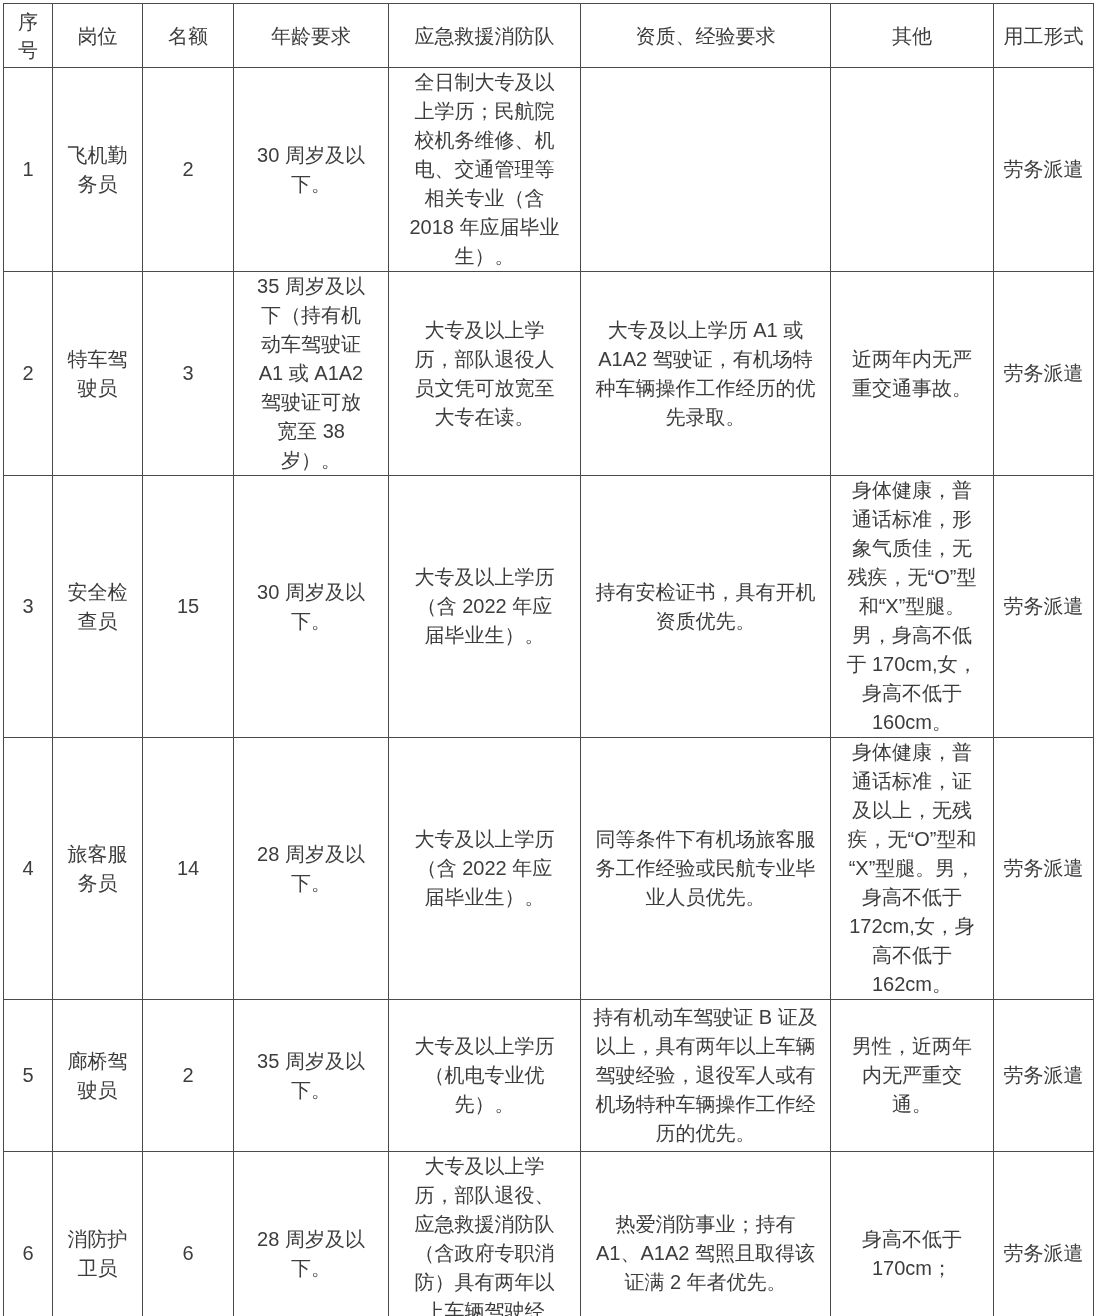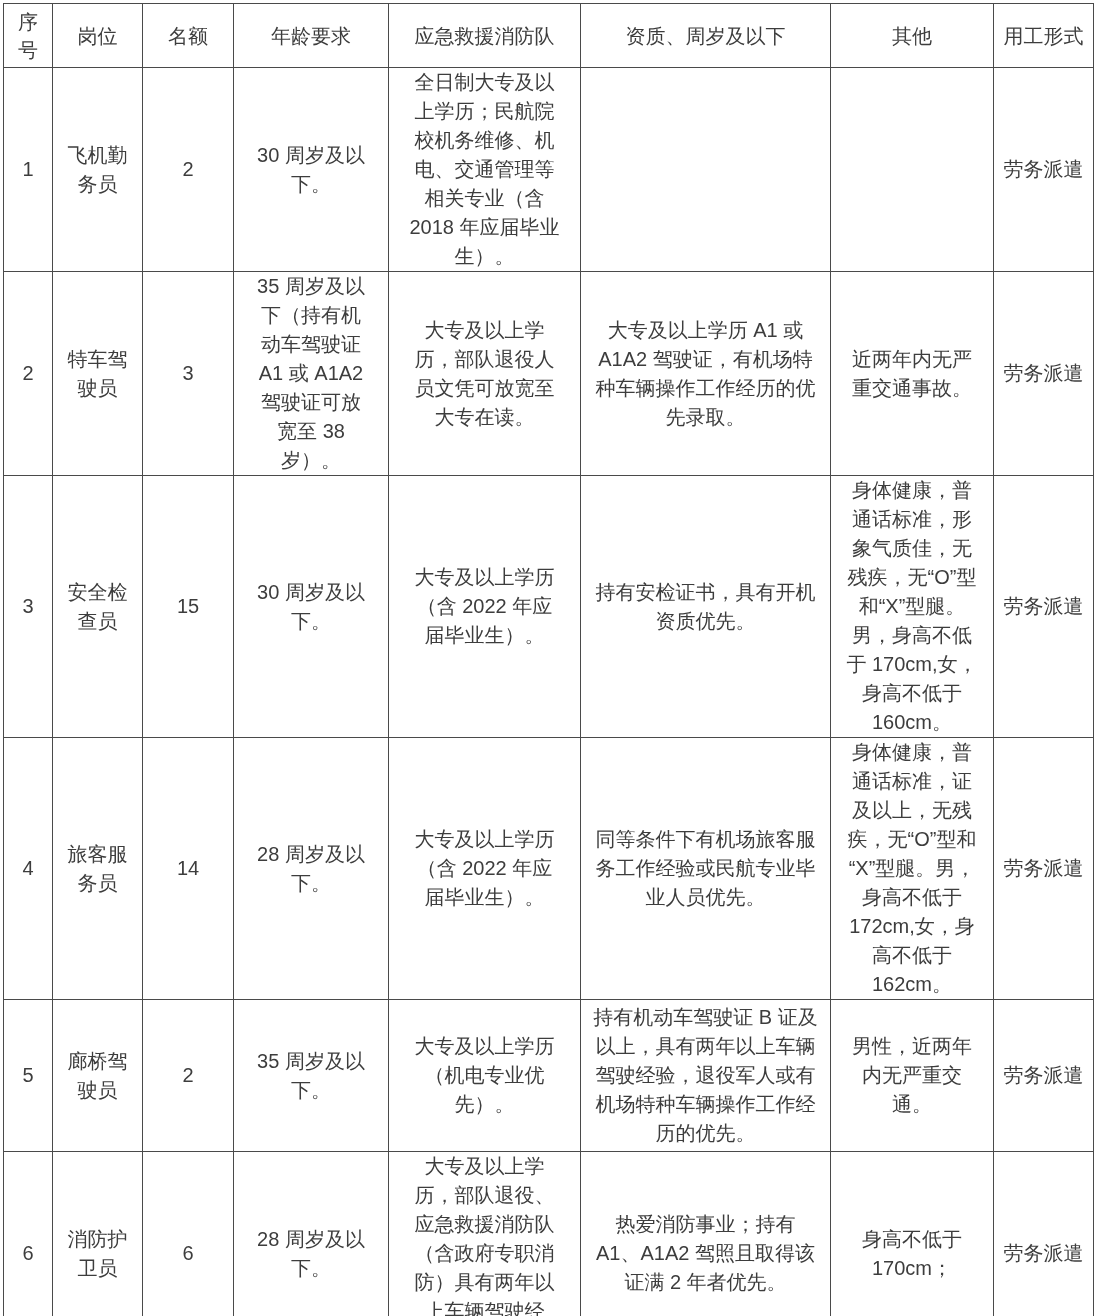--- a/index.html
+++ b/index.html
@@ -54,21 +54,21 @@
       <col style="width:163px">
       <col style="width:100px">
   </colgroup>
   <thead>
     <tr style="height:64px">
       <th class="c1">序号</th>
       <th class="c2">岗位</th>
       <th class="c3">名额</th>
       <th class="c4">年龄要求</th>
       <th class="c5">应急救援消防队</th>
-      <th class="c6">资质、周岁及以下</th>
+      <th class="c6">资质、经验要求</th>
       <th class="c7">其他</th>
       <th class="c8">用工形式</th>
     </tr>
   </thead>
   <tbody>
     <tr style="height:175px">
       <td class="c1">1</td>
       <td class="c2">飞机勤务员</td>
       <td class="c3">2</td>
       <td class="c4">30 周岁及以下。</td>

